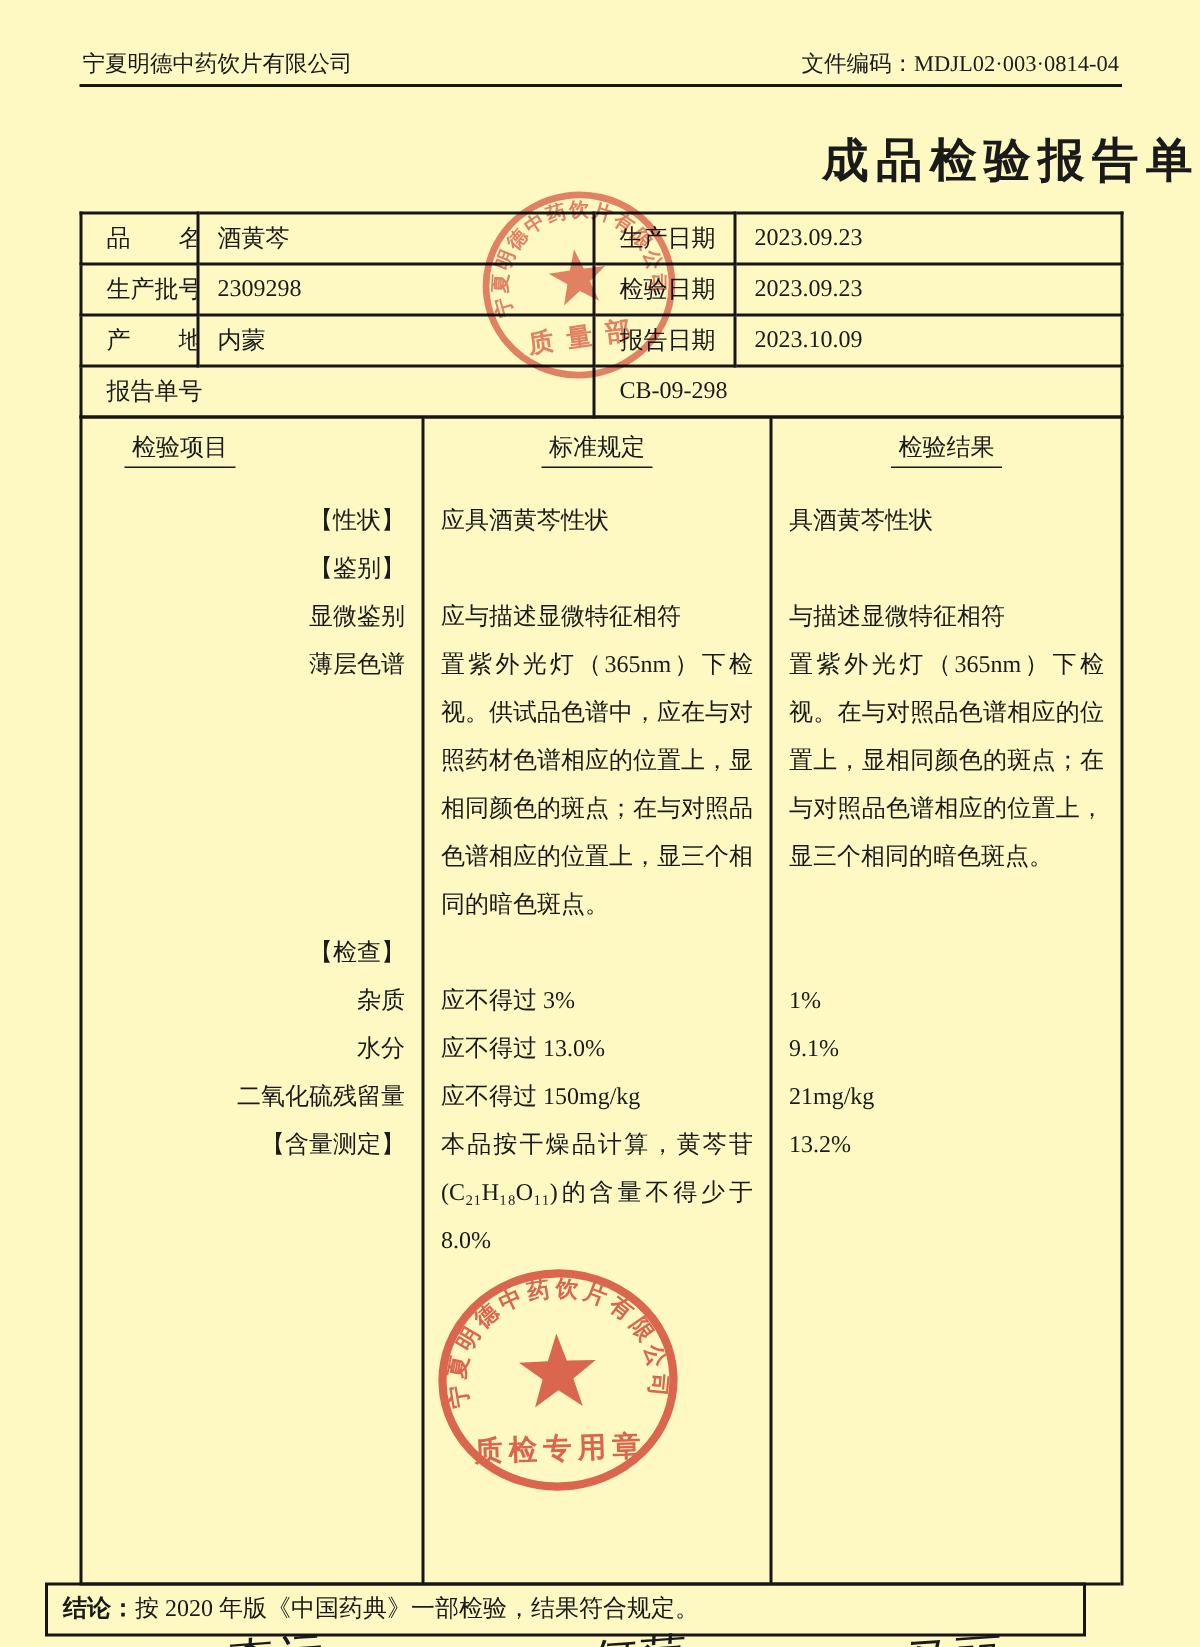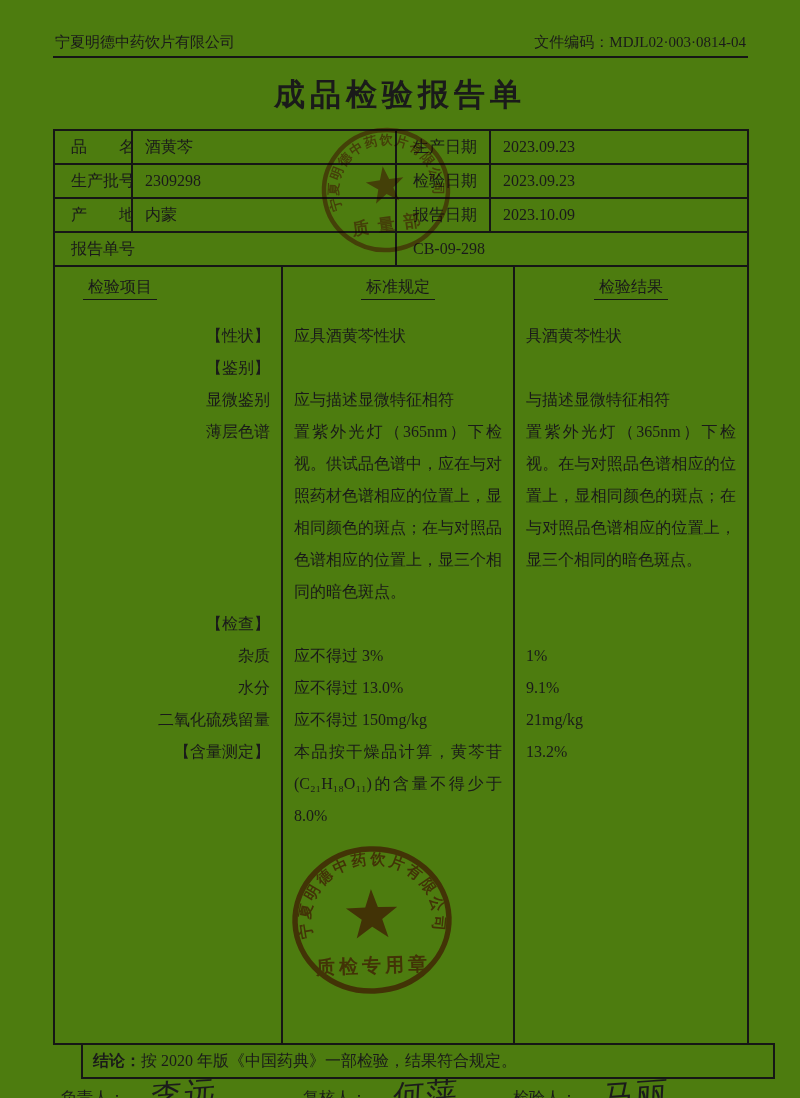--- a/index.html
+++ b/index.html
@@ -1,36 +1,36 @@
 <!DOCTYPE html>
 <html><head>
 <meta charset="utf-8">
 <style>
   * { margin:0; padding:0; box-sizing:border-box; }
   html,body { background:#ffffff; }
   .page {
     position:relative;
     width:800px; height:1098px;
-    background:#4d7c0f;
+    background:#fef9c3;
     font-family:"Liberation Serif","DejaVu Serif",serif;
     color:#1a1a1a;
     overflow:hidden;
   }
   
   .doc-header {
     margin:0 52px 0 53px;
     padding:33px 2px 4px 2px;
     display:flex; justify-content:space-between; align-items:flex-end;
     border-bottom:2px solid #161616;
     font-size:15px;
   }
   
   .page-title {
-    margin-top:16px;
-    text-align:center;
+    margin-top:28px;
+    text-align:right;
     font-size:31px; font-weight:bold;
     letter-spacing:5px;
   }
   .content { margin:0 52px 0 53px; }
   
   table { border-collapse:collapse; width:694px; table-layout:fixed; }
   .info-table { margin-top:13px; }
   .info-table td {
     border:2px solid #161616;
     height:34px; font-size:16px;
@@ -51,21 +51,21 @@
   tr.h-head  td { height:54px; padding-top:9px; line-height:22px; }
   tr.h-std   td { height:32px; }
   tr.h-tlc   td { height:160px; }
   tr.h-assay td { height:64px; }
   tr.h-fill  td { height:212px; }
   .col-head { display:inline-block; border-bottom:1.5px solid #161616; padding:0 5px 1px 5px; }
   td.hd-c { text-align:center;margin-left:40px; }
   td.hd-l { text-align:left; padding-left:28px; }
   
   .conclusion-row {
-    margin:-2px 52px 0 81px;
+    margin:-2px 52px 0 30px;
     width:694px; height:36px;
     border:2px solid #161616;
     font-size:16px; line-height:31px;
     padding-left:10px;
     white-space:nowrap;
   }
   .conclusion-row .lbl { font-weight:bold; }
   
   .sig-row {
     margin:6px 52px 0 53px;

